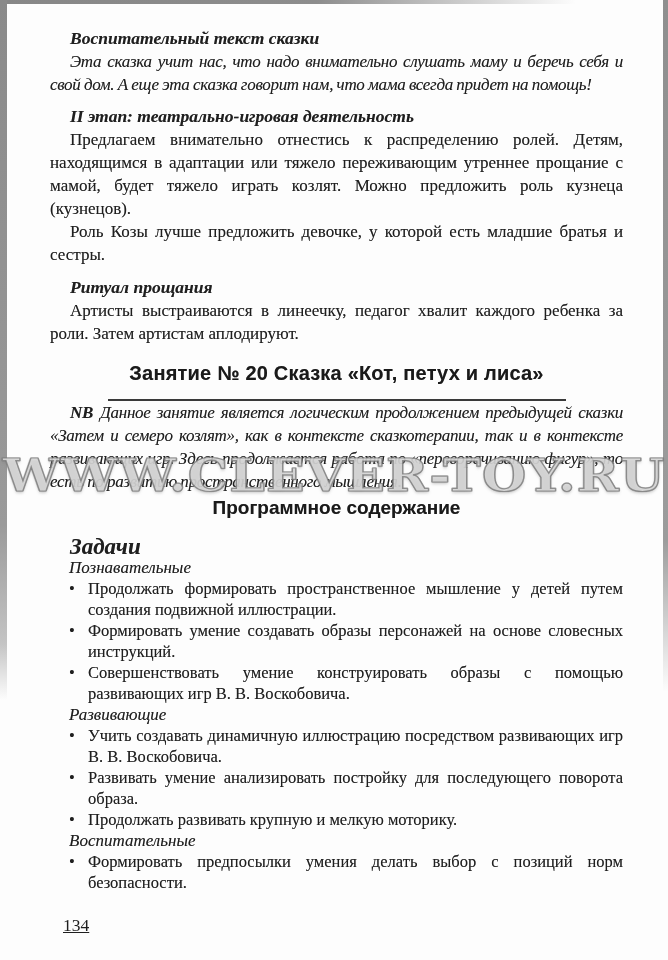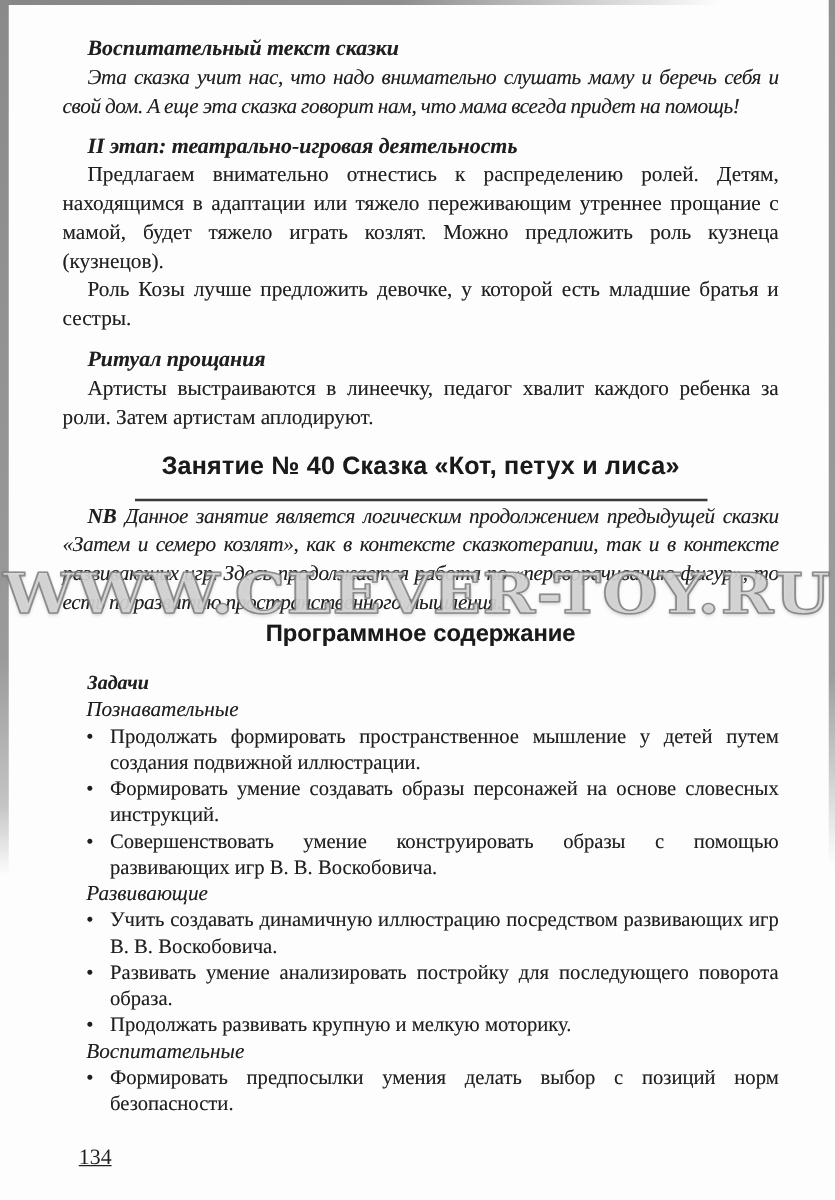--- a/index.html
+++ b/index.html
@@ -59,21 +59,21 @@
   .nb-label{font-weight:bold;padding-right:7px;}
   .program-title{
     margin-top:3px;
     font-family:"Liberation Sans", sans-serif;
     font-weight:bold;font-size:19px;line-height:24px;
     text-align:center;color:#1a1a1a;
   }
   .tasks-head{
     margin:13px 0 0 20px;
     font-weight:bold;font-style:italic;
-    font-size:16px;line-height:21px;
+    font-size:23px;line-height:21px;
   }
   .group-label{
     font-style:italic;font-size:17px;line-height:21px;
     margin:0 0 0 19px;
   }
   .bullet{display:flex;margin-left:19px;}
   .dot{flex:none;width:19px;font-size:16.5px;line-height:21px;}
   .btext{flex:1;font-size:16.5px;line-height:21px;text-align:justify;margin:0;}
 
   .watermark{
@@ -115,21 +115,21 @@
     <p class="subhead">Воспитательный текст сказки</p>
     <p class="body para-italic">Эта сказка учит нас, что надо внимательно слушать маму и беречь себя и свой дом. А еще эта сказка говорит нам, что мама всегда придет на помощь!</p>
 
     <p class="subhead mt-a">II этап: театрально-игровая деятельность</p>
     <p class="body">Предлагаем внимательно отнестись к распределению ролей. Детям, находящимся в адаптации или тяжело переживающим утреннее прощание с мамой, будет тяжело играть козлят. Можно предложить роль кузнеца (кузнецов).</p>
     <p class="body">Роль Козы лучше предложить девочке, у которой есть младшие братья и сестры.</p>
 
     <p class="subhead mt-b">Ритуал прощания</p>
     <p class="body">Артисты выстраиваются в линеечку, педагог хвалит каждого ребенка за роли. Затем артистам аплодируют.</p>
 
-    <h1 class="lesson-title">Занятие № 40 Сказка «Кот, петух и лиса»</h1>
+    <h1 class="lesson-title">Занятие № 20 Сказка «Кот, петух и лиса»</h1>
     <div class="title-rule"></div>
 
     <p class="body para-italic nb-para"><span class="nb-label">NB</span><span>Данное занятие является логическим продолжением предыдущей сказки «Затем и семеро козлят», как в контексте сказкотерапии, так и в контексте развивающих игр. Здесь продолжается работа по «переворачиванию фигур», то есть по развитию пространственного мышления.</span></p>
 
     <h2 class="program-title">Программное содержание</h2>
 
     <p class="tasks-head">Задачи</p>
 
     <p class="group-label">Познавательные</p>
 

